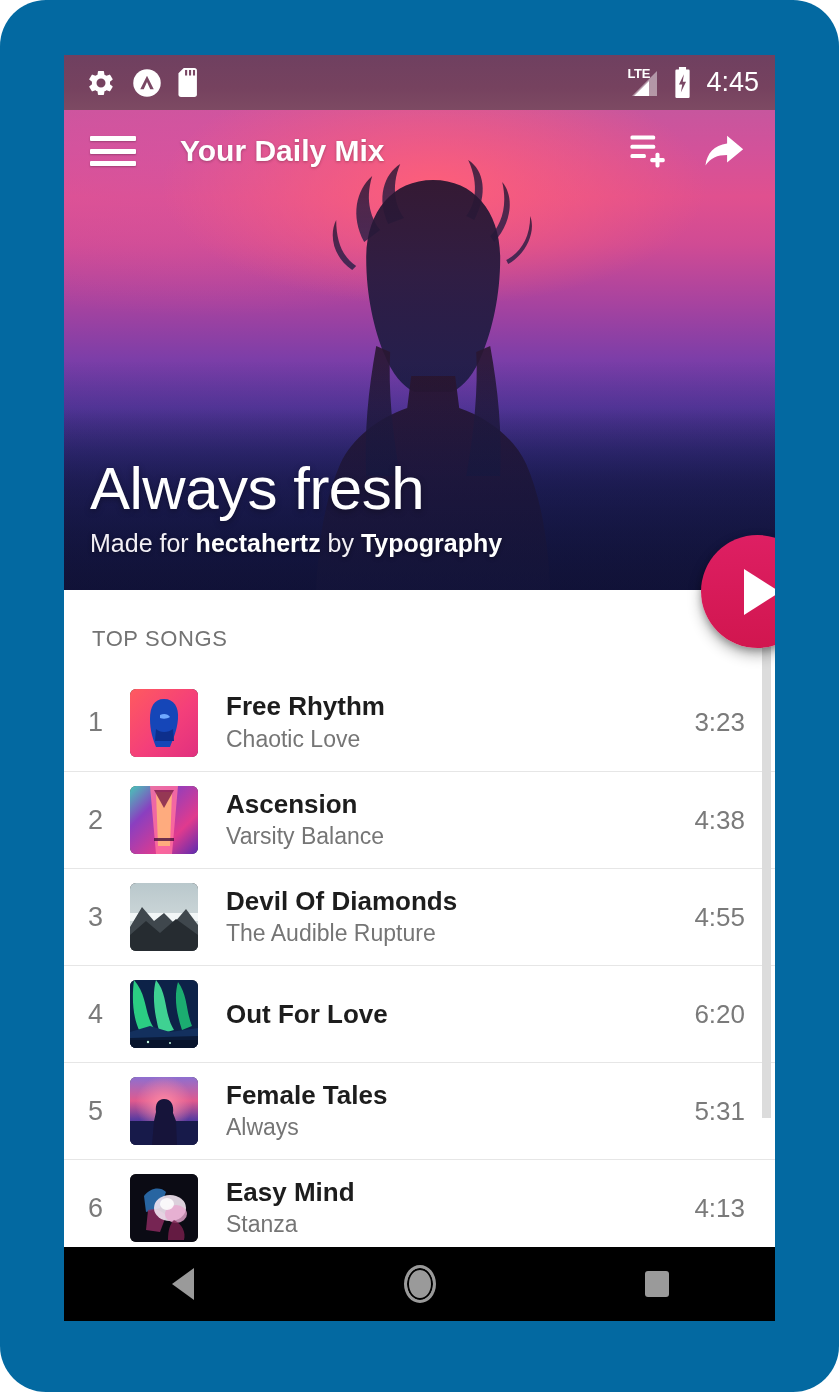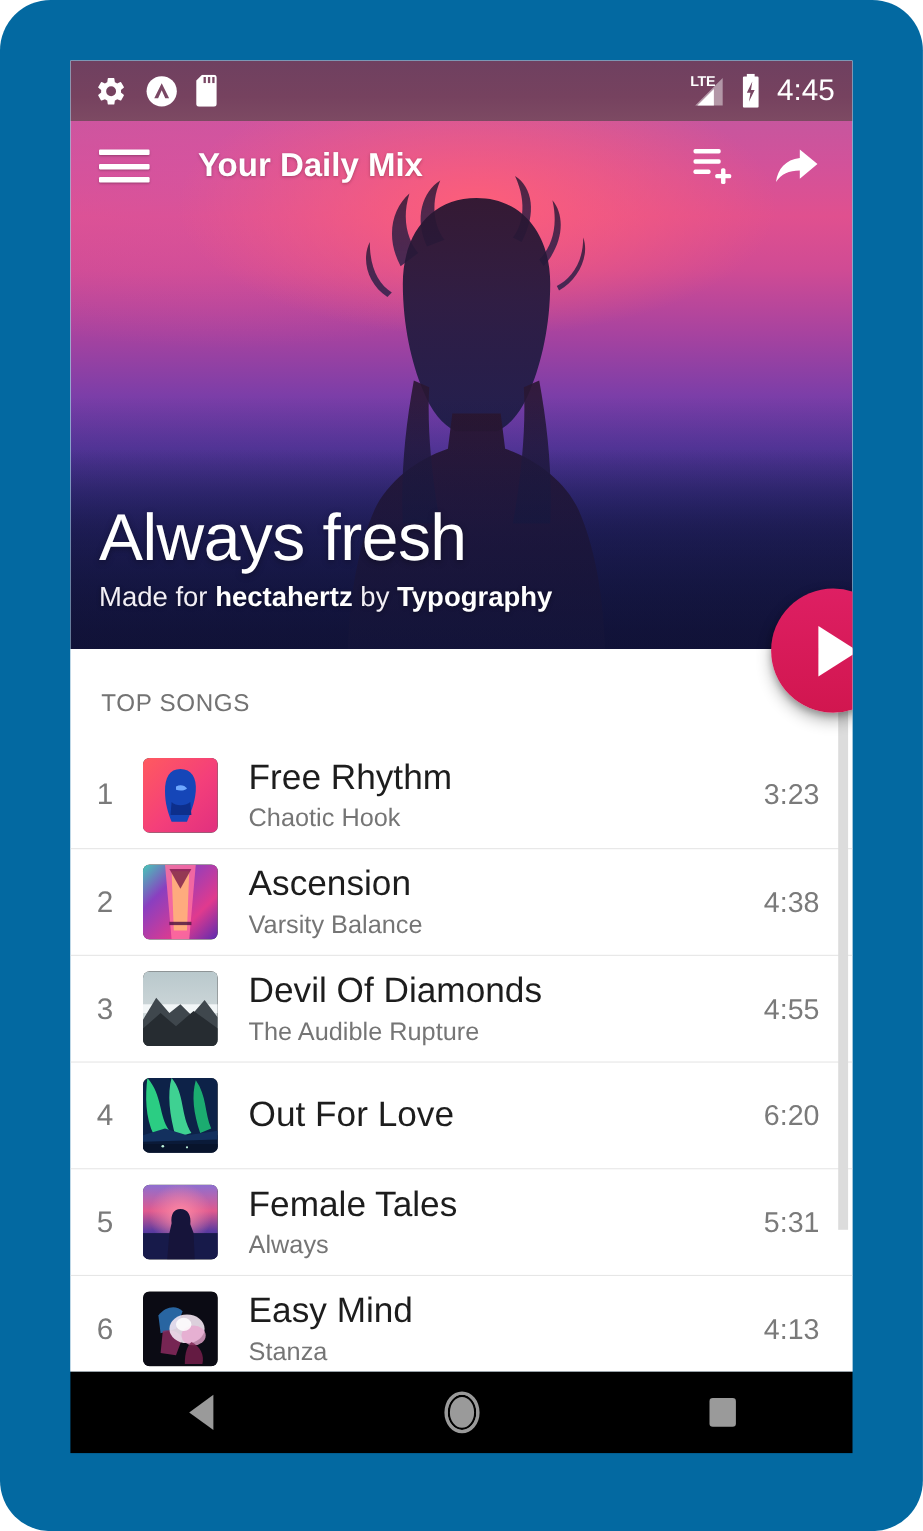--- a/index.html
+++ b/index.html
@@ -219,22 +219,22 @@
     border-radius: 6px;
     overflow: hidden;
     margin-right: 28px;
     position: relative;
     background: #444;
   }
   .thumb svg { display: block; width: 100%; height: 100%; }
   .meta { flex: 1 1 auto; min-width: 0; }
   .title {
     color: #1d1d1d;
-    font-size: 32px;
-    font-weight: 400;
+    font-size: 26px;
+    font-weight: 700;
     line-height: 1.18;
     white-space: nowrap;
     overflow: hidden;
     text-overflow: ellipsis;
   }
   .artist {
     color: #757575;
     font-size: 23px;
     font-weight: 400;
     line-height: 1.25;
@@ -428,21 +428,21 @@
             </linearGradient>
               </defs>
             <rect width="68" height="68" fill="url(#a1)"></rect>
             <path d="M34 10 C44 10 49 18 48 30 C47 42 43 50 40 58 L26 58 C23 50 20 42 20 30 C20 18 24 10 34 10Z" fill="#1546b8"></path>
             <path d="M30 26 C34 24 38 25 40 28 C37 30 33 30 30 29Z" fill="#6fa8ff"></path>
             <path d="M26 40 C30 44 38 44 43 40 L44 52 L25 52Z" fill="#0d2f8c"></path>
           </svg>
         </div>
         <div class="meta">
           <div class="title">Free Rhythm</div>
-          <div class="artist">Chaotic Hook</div>
+          <div class="artist">Chaotic Love</div>
         </div>
         <div class="duration">3:23</div>
       </div>
 
       <div class="song-row">
         <div class="rank">2</div>
         <div class="thumb">
           <svg viewBox="0 0 68 68" preserveAspectRatio="none">
             <defs>
                 <linearGradient id="a2" x1="0" y1="0" x2="1" y2="1">

